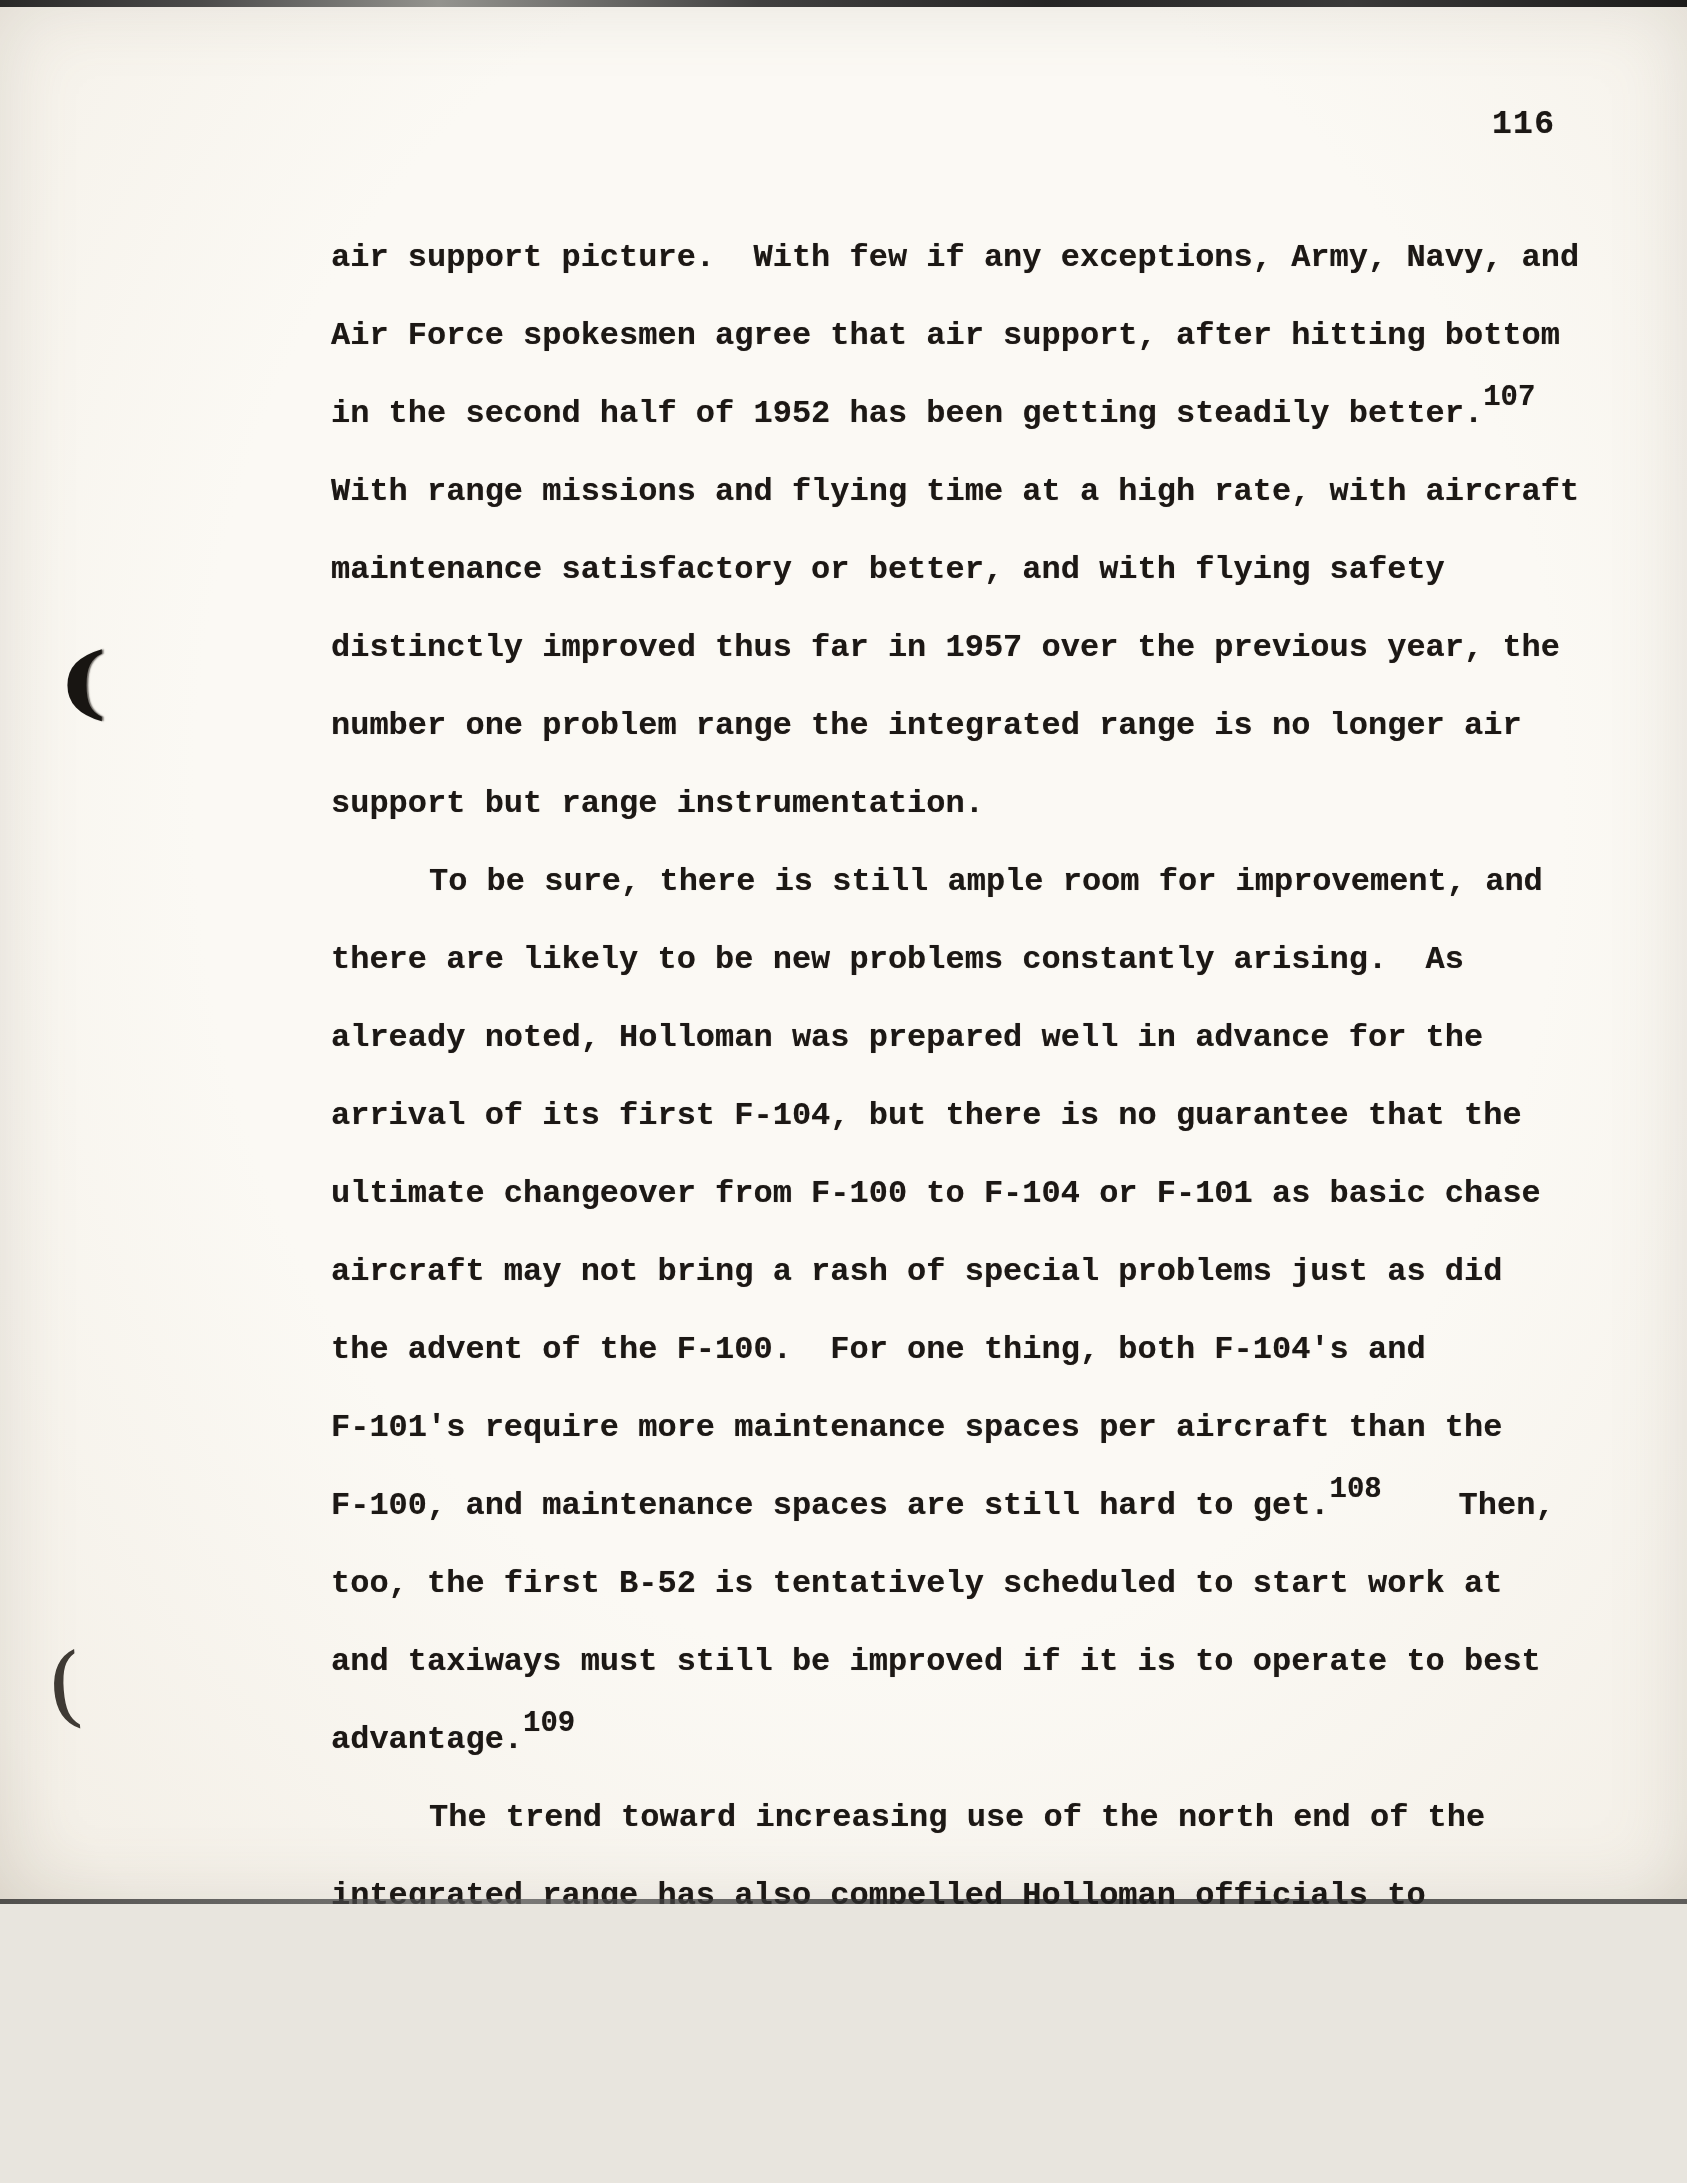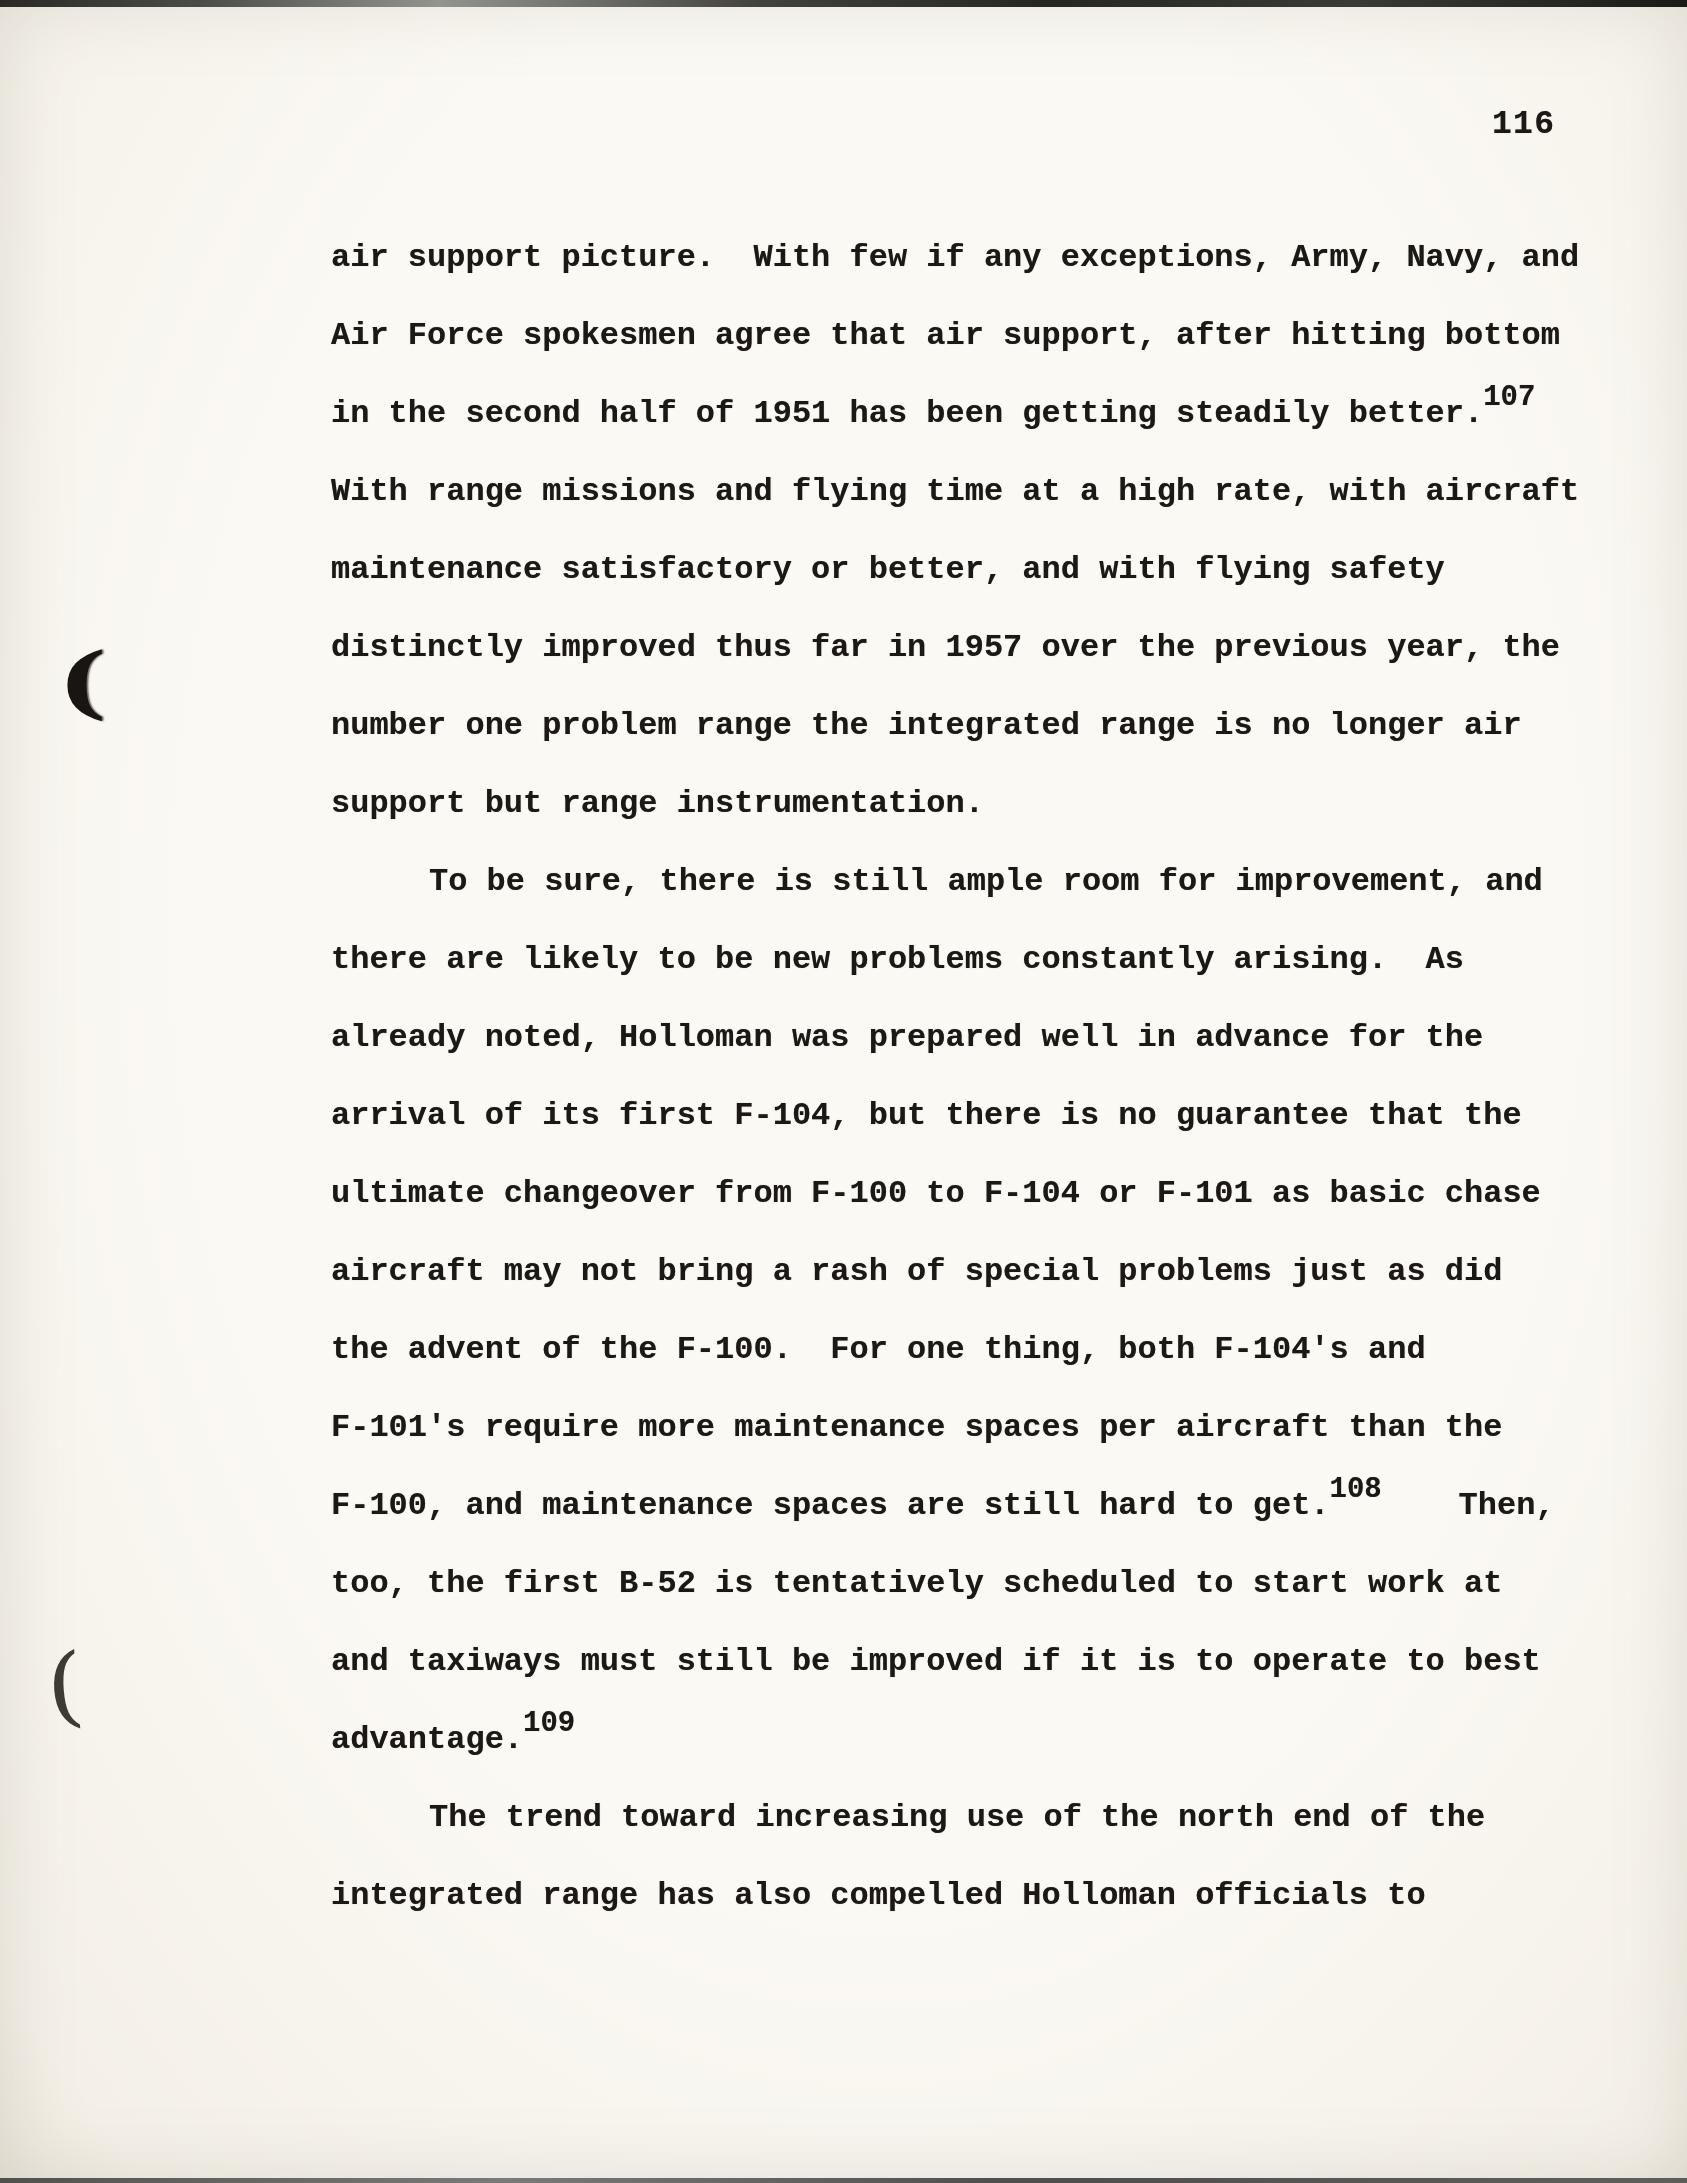--- a/index.html
+++ b/index.html
@@ -3,21 +3,21 @@
 <meta charset="utf-8">
 <style>
   html, body {
     margin: 0;
     padding: 0;
     background: #e8e5de;
   }
   .page {
     position: relative;
     width: 1688px;
-    height: 2183px;
+    height: 1904px;
     background:
       radial-gradient(ellipse at 52% 42%, #fbf9f4 55%, #f4f0e8 92%, #ece7dd 100%);
     overflow: hidden;
     font-family: "Liberation Mono", "DejaVu Sans Mono", monospace;
     color: #1c1815;
     box-shadow: inset 0 0 79px rgba(120,110,95,.18);
   }
   .scan-edge-top {
     position: absolute; top: 0; left: 0; right: 0; height: 6.6px;
     background: linear-gradient(90deg, #141414 0%, #3a3a3a 12%, #8a8a85 26%,
@@ -92,21 +92,21 @@
 
   <div class="page-number">116</div>
 
   <div class="margin-mark mark1">(</div>
 
   <div class="margin-mark mark2">(</div>
 
   <div class="textblock" id="textblock">
       <div class="line"><span class="run">air support picture.  With few if any exceptions, Army, Navy, and</span></div>
       <div class="line"><span class="run">Air Force spokesmen agree that air support, after hitting bottom</span></div>
-      <div class="line"><span class="run">in the second half of 1951 has been getting steadily better.</span><span class="sup">107</span></div>
+      <div class="line"><span class="run">in the second half of 1952 has been getting steadily better.</span><span class="sup">107</span></div>
       <div class="line"><span class="run">With range missions and flying time at a high rate, with aircraft</span></div>
       <div class="line"><span class="run">maintenance satisfactory or better, and with flying safety</span></div>
       <div class="line"><span class="run">distinctly improved thus far in 1957 over the previous year, the</span></div>
       <div class="line"><span class="run">number one problem range the integrated range is no longer air</span></div>
       <div class="line"><span class="run">support but range instrumentation.</span></div>
       <div class="line indent"><span class="run">To be sure, there is still ample room for improvement, and</span></div>
       <div class="line"><span class="run">there are likely to be new problems constantly arising.  As</span></div>
       <div class="line"><span class="run">already noted, Holloman was prepared well in advance for the</span></div>
       <div class="line"><span class="run">arrival of its first F-104, but there is no guarantee that the</span></div>
       <div class="line"><span class="run">ultimate changeover from F-100 to F-104 or F-101 as basic chase</span></div>

